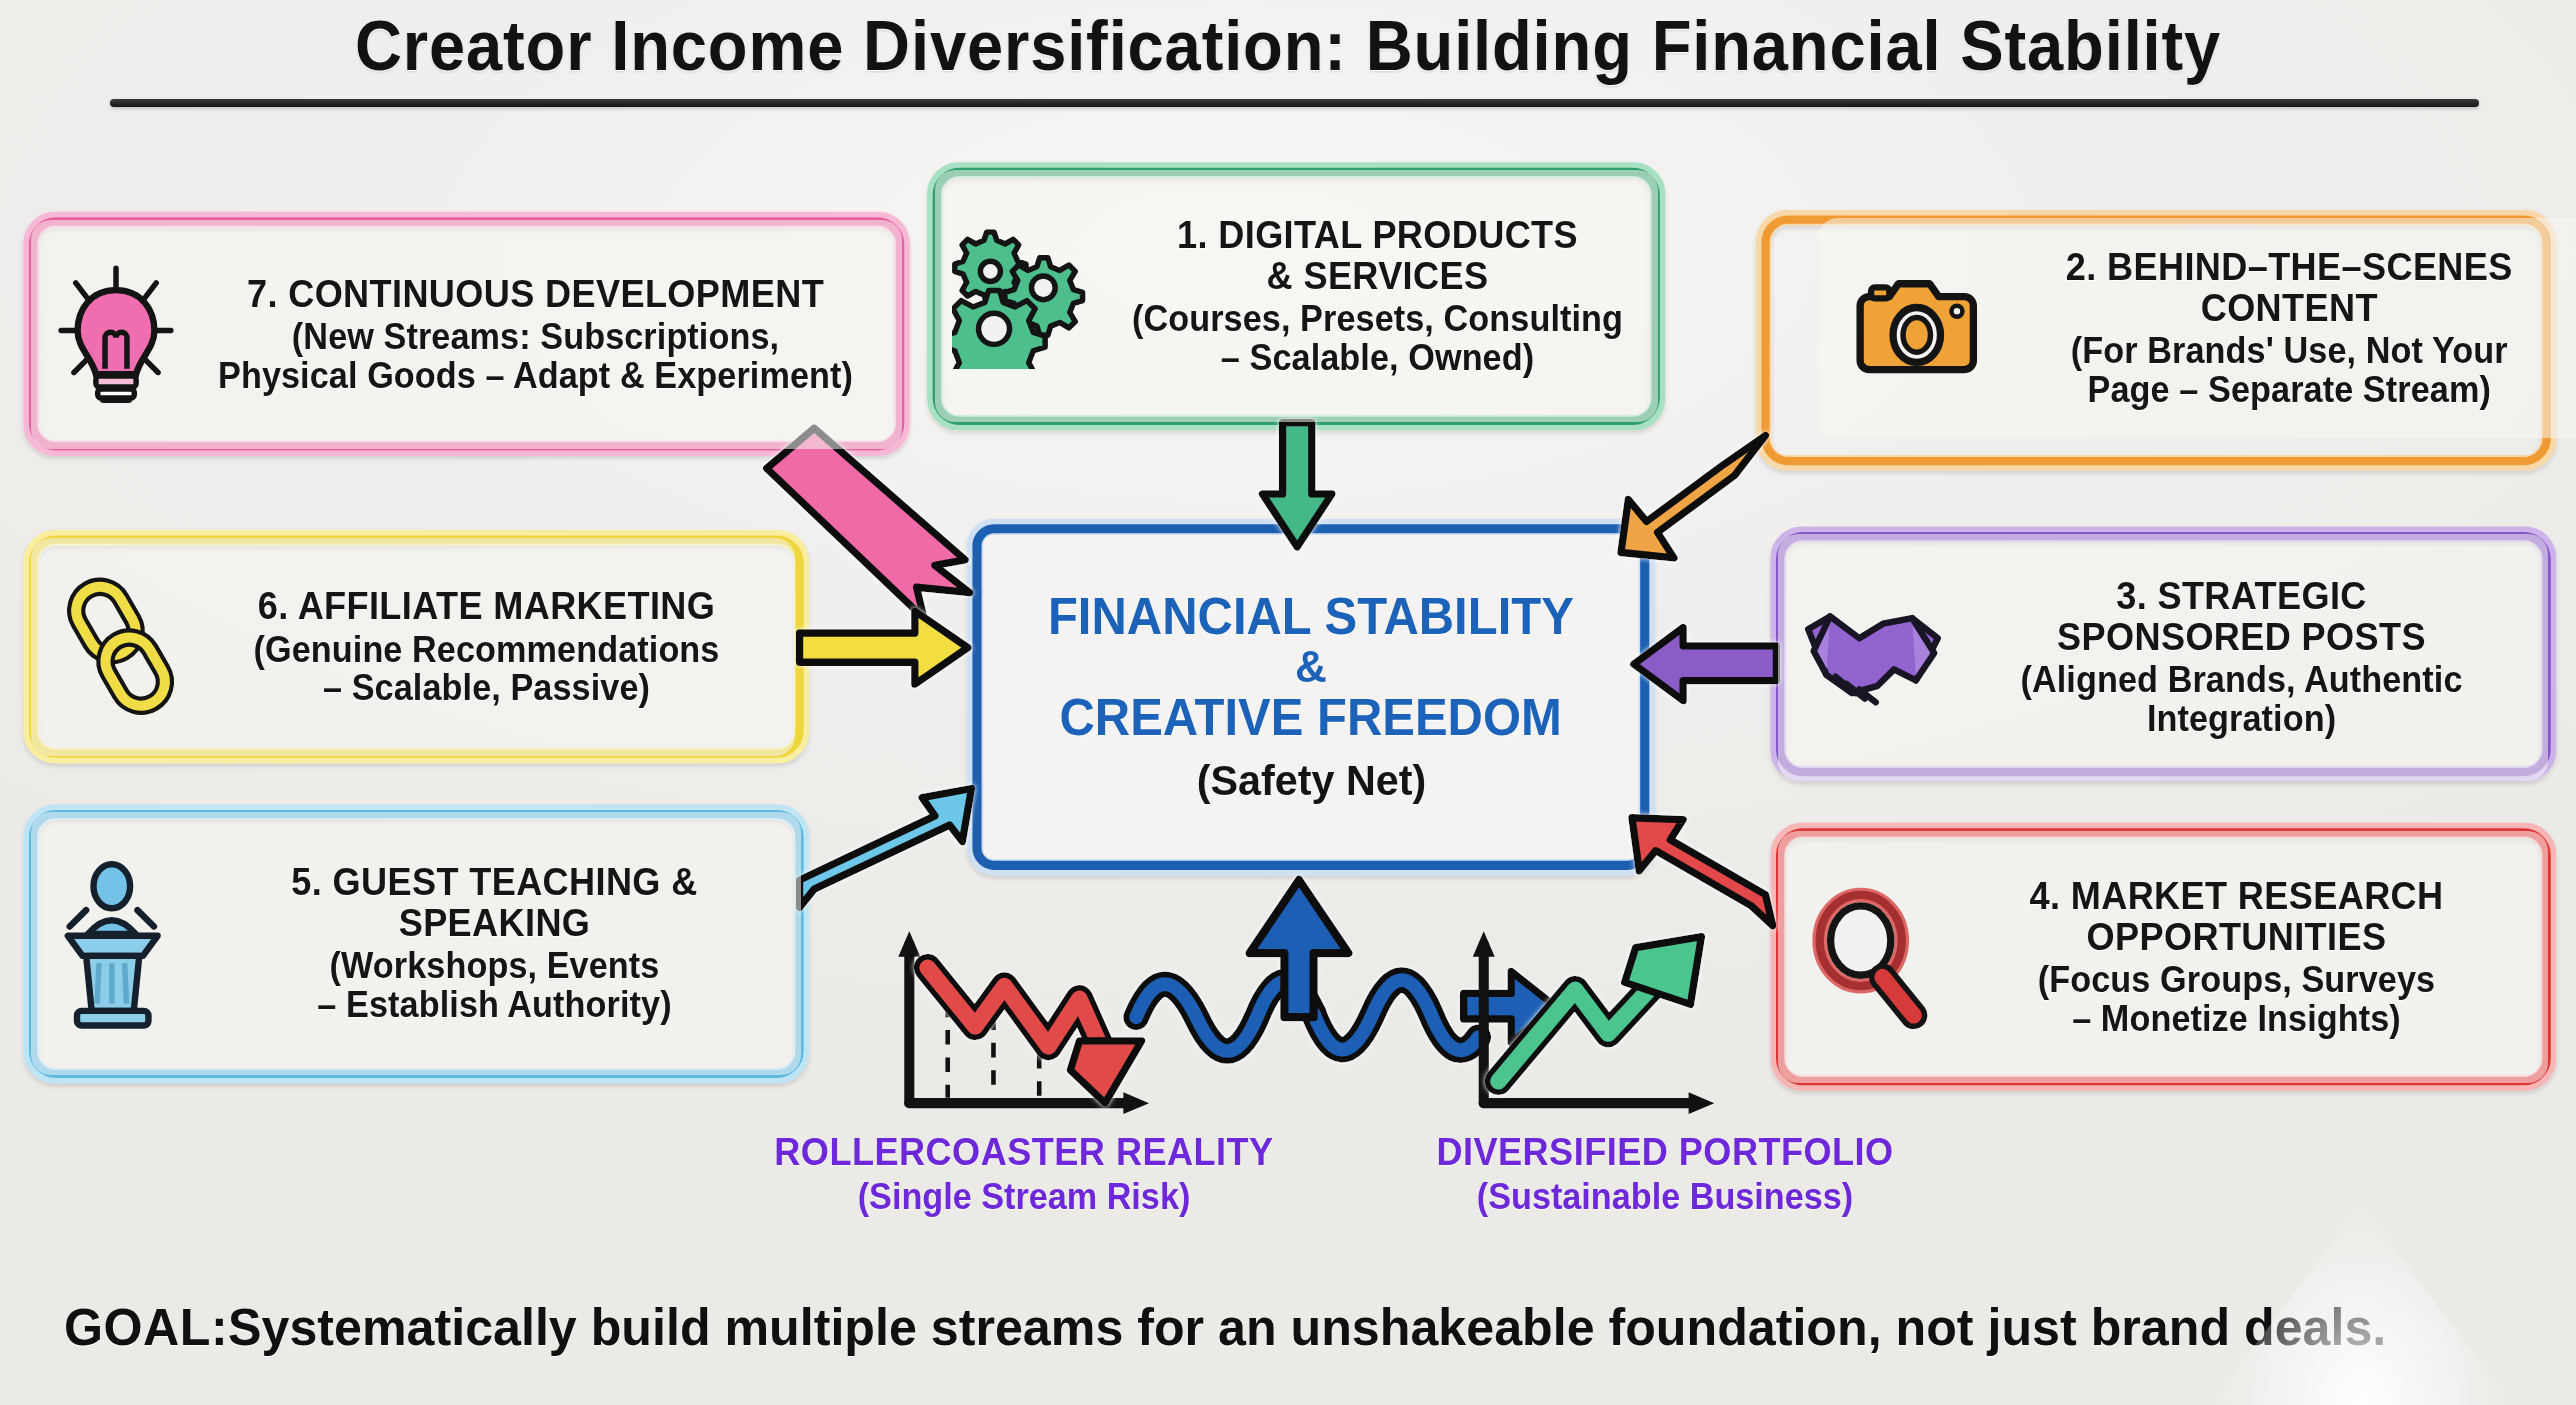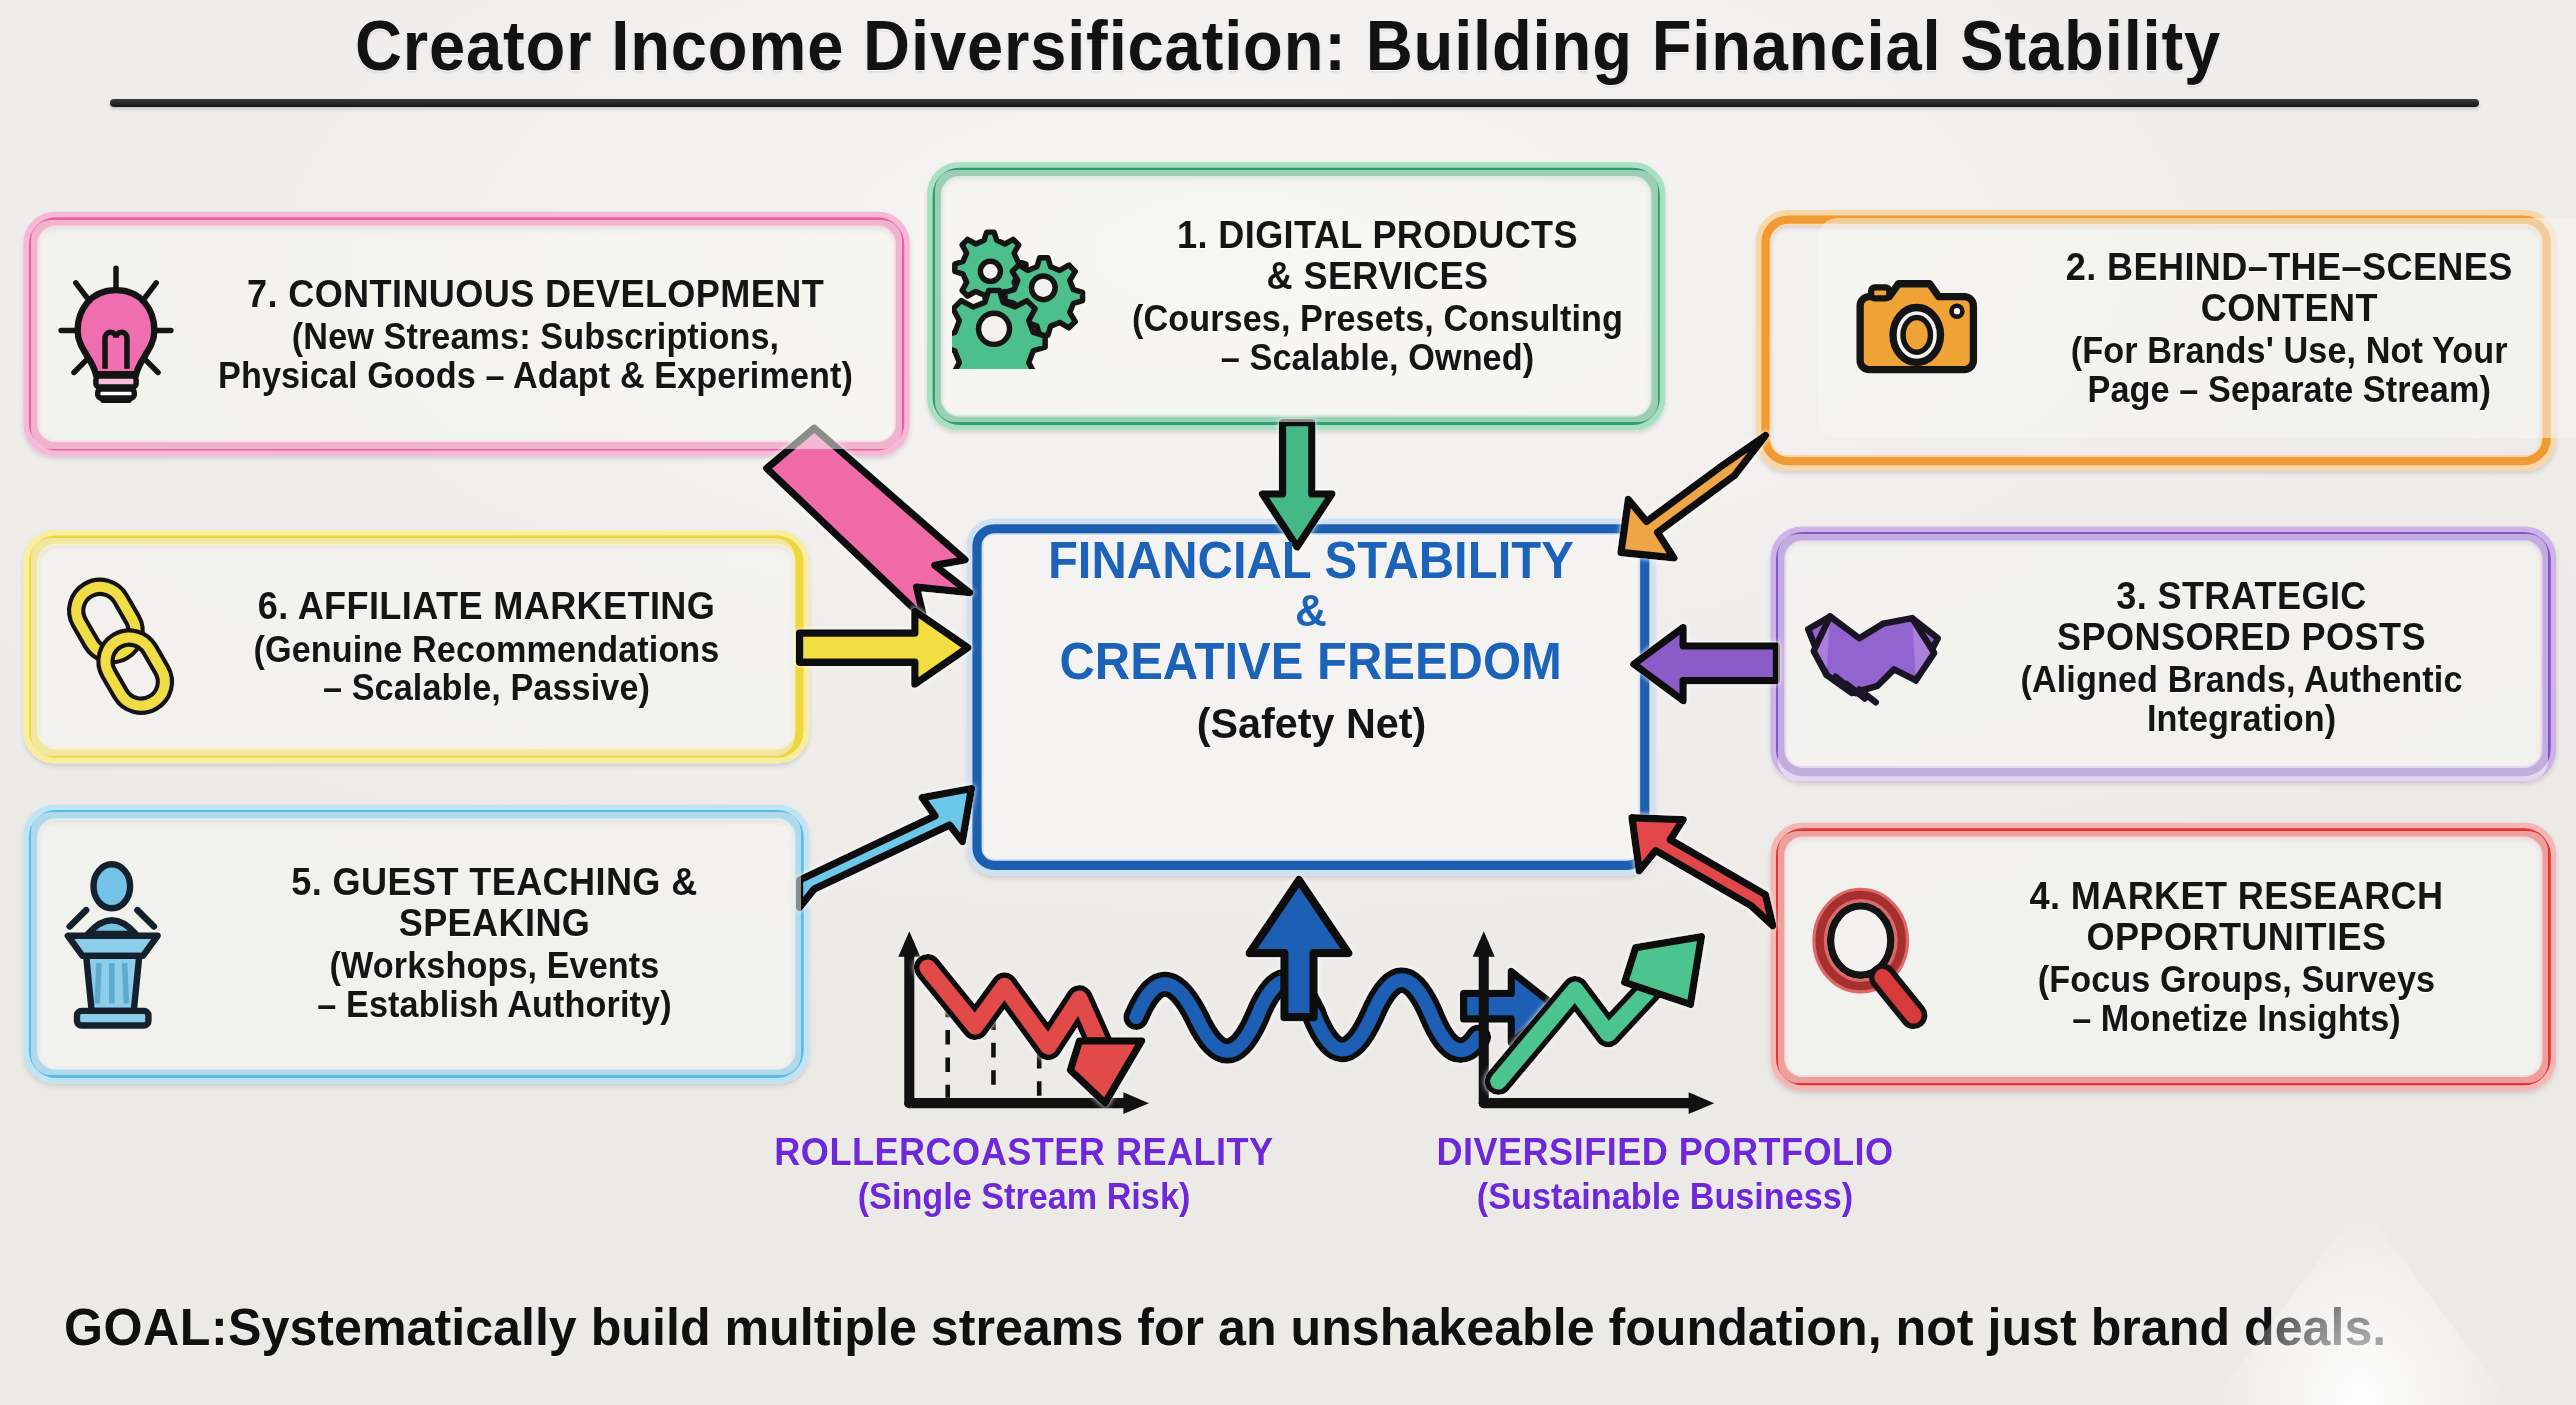--- a/index.html
+++ b/index.html
@@ -60,21 +60,21 @@
     font-weight:bold;color:#151515;font-size:36px;letter-spacing:0.1px;
     transform:scaleX(.95);transform-origin:center;
     text-shadow:0 0.9px 0 #fff;
     white-space:pre-line;margin-top:3.7px;
   }
 
   
   #center{
     position:absolute;left:981px;top:532px;width:660px;height:329px;
     box-sizing:border-box;border-radius:14.6px;
-    display:flex;flex-direction:column;align-items:center;justify-content:flex-start;
+    display:flex;flex-direction:column;align-items:center;justify-content:center;
   }
   #center .cmain{
     font-family:"Liberation Sans Narrow","Liberation Sans",sans-serif;
     font-weight:bold;color:#1b62b8;font-size:51px;line-height:1.12;text-align:center;
     transform:scaleX(.96);white-space:pre-line;text-shadow:0 0.9px 0 #fff;
   }
   #center .camp{font-size:44px;color:#1b62b8;font-weight:bold;line-height:1.0;}
   #center .csub{
     font-family:"Liberation Sans Narrow","Liberation Sans",sans-serif;
     font-weight:bold;color:#141414;font-size:43px;margin-top:9.1px;

